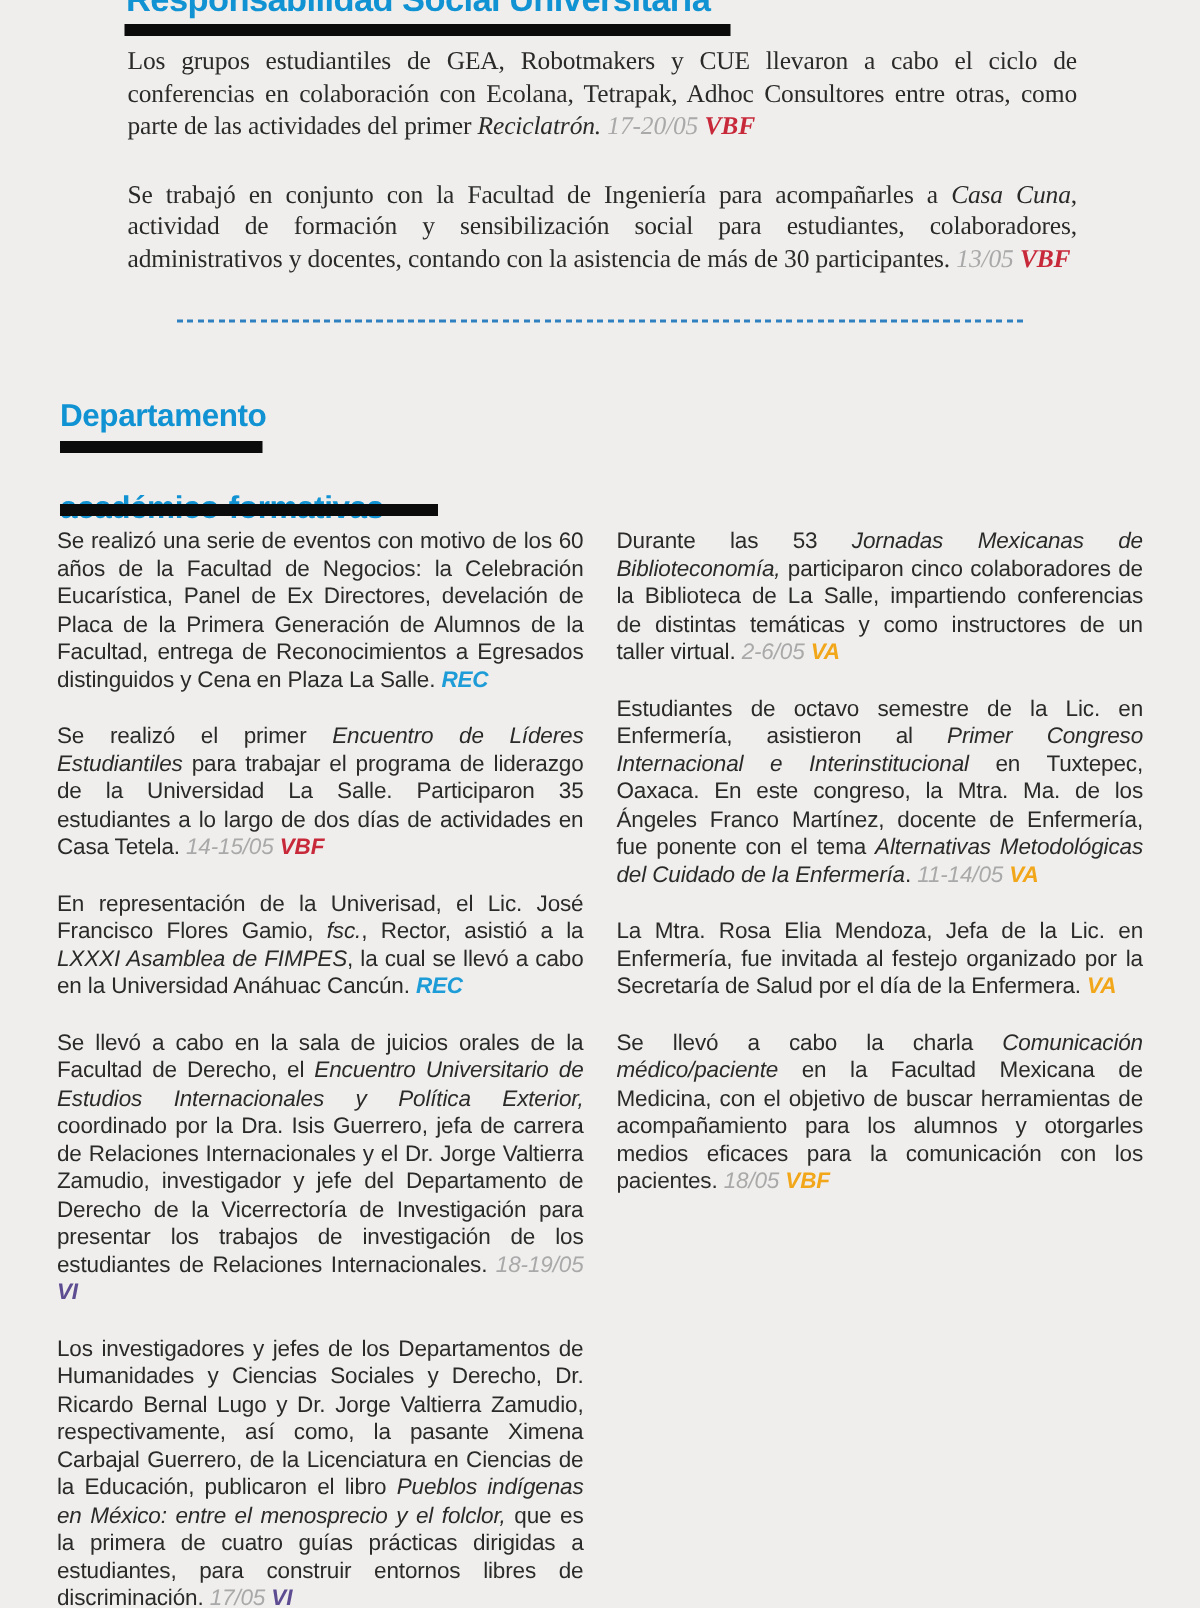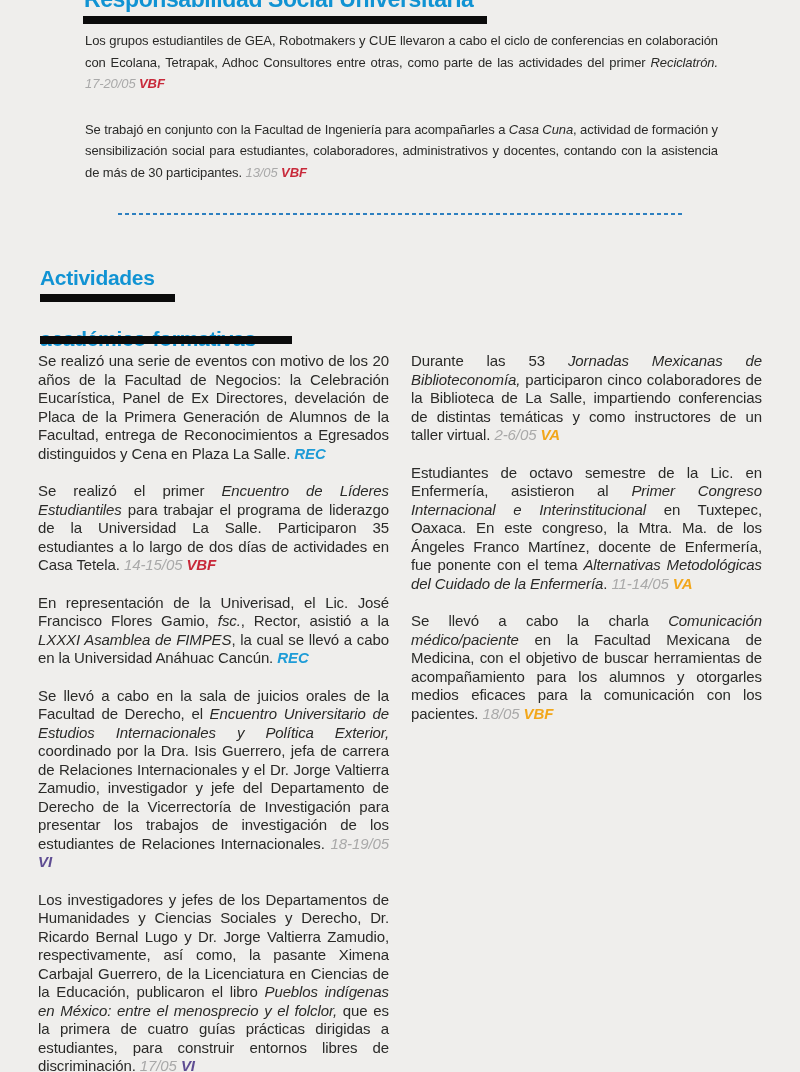--- a/index.html
+++ b/index.html
@@ -19,23 +19,24 @@
   }
   .rsu-bar {
     position: absolute; left: 83px; top: 16px;
     width: 404px; height: 8px; background: #0B0B0B;
   }
   .rsu-content {
     position: absolute; left: 85px; top: 30px; width: 633px;
   }
   .rsu-content p {
     margin: 0 0 24px 0;
-    font-size: 13px; line-height: 21.5px;
+    font-size: 17px; line-height: 21.5px;
     text-align: justify; letter-spacing: -0.1px;
     hyphens: auto;
+    font-family: Liberation Serif, serif;
   }
   
   .divider {
     position: absolute; left: 118px; top: 213px;
     width: 566px; height: 2px;
     background: repeating-linear-gradient(to right, #2E80C0 0px, #2E80C0 4px, transparent 4px, transparent 7px);
   }
   
   .acad-title {
     position: absolute; left: 40px;
@@ -71,31 +72,32 @@
 <h1 class="rsu-title">Responsabilidad Social Universitaria</h1>
 <div class="rsu-bar"></div>
 
 <div class="rsu-content">
   <p><span class="seg-plain">Los grupos estudiantiles de GEA, Robotmakers y CUE llevaron a cabo el ciclo de conferencias en colaboración con Ecolana, Tetrapak, Adhoc Consultores entre otras, como parte de las actividades del primer </span><span class="seg-italic">Reciclatrón. </span><span class="seg-date" style="color: rgb(169, 169, 169);">17-20/05 </span><span class="seg-tag" style="color: rgb(200, 41, 58);">VBF</span></p>
   <p><span class="seg-plain">Se trabajó en conjunto con la Facultad de Ingeniería para acompañarles a </span><span class="seg-italic">Casa Cuna</span><span class="seg-plain">, actividad de formación y sensibilización social para estudiantes, colaboradores, administrativos y docentes, contando con la asistencia de más de 30 participantes. </span><span class="seg-date" style="color: rgb(169, 169, 169);">13/05 </span><span class="seg-tag" style="color: rgb(200, 41, 58);">VBF</span></p>
 </div>
 
 <div class="divider"></div>
 
-<h2 class="acad-title acad-title-1">Actividades</h2>
+<h2 class="acad-title acad-title-1">Departamento</h2>
 <div class="acad-bar acad-bar-1"></div>
 <h2 class="acad-title acad-title-2">académico-formativas</h2>
 <div class="acad-bar acad-bar-2"></div>
 
 <div class="columns">
   <div class="col">
-    <p><span class="seg-plain">Se realizó una serie de eventos con motivo de los 20 años de la Facultad de Negocios: la Celebración Eucarística, Panel de Ex Directores, develación de Placa de la Primera Generación de Alumnos de la Facultad, entrega de Reconocimientos a Egresados distinguidos y Cena en Plaza La Salle. </span><span class="seg-tag" style="color: rgb(30, 156, 215);">REC</span></p>
+    <p><span class="seg-plain">Se realizó una serie de eventos con motivo de los 60 años de la Facultad de Negocios: la Celebración Eucarística, Panel de Ex Directores, develación de Placa de la Primera Generación de Alumnos de la Facultad, entrega de Reconocimientos a Egresados distinguidos y Cena en Plaza La Salle. </span><span class="seg-tag" style="color: rgb(30, 156, 215);">REC</span></p>
     <p><span class="seg-plain">Se realizó el primer </span><span class="seg-italic">Encuentro de Líderes Estudiantiles</span><span class="seg-plain"> para trabajar el programa de liderazgo de la Universidad La Salle. Participaron 35 estudiantes a lo largo de dos días de actividades en Casa Tetela. </span><span class="seg-date" style="color: rgb(169, 169, 169);">14-15/05 </span><span class="seg-tag" style="color: rgb(200, 41, 58);">VBF</span></p>
     <p><span class="seg-plain">En representación de la Univerisad, el Lic. José Francisco Flores Gamio, </span><span class="seg-italic">fsc.</span><span class="seg-plain">,  Rector, asistió a la </span><span class="seg-italic">LXXXI Asamblea de FIMPES</span><span class="seg-plain">, la cual se llevó a cabo en la Universidad Anáhuac Cancún. </span><span class="seg-tag" style="color: rgb(30, 156, 215);">REC</span></p>
     <p><span class="seg-plain">Se llevó a cabo en la sala de juicios orales de la Facultad de Derecho, el </span><span class="seg-italic">Encuentro Universitario de Estudios Internacionales y Política Exterior,</span><span class="seg-plain"> coordinado por la Dra. Isis Guerrero, jefa de carrera de Relaciones Internacionales y el Dr. Jorge Valtierra Zamudio, investigador y jefe del Departamento de Derecho de la Vicerrectoría de Investigación para presentar los trabajos de investigación de los estudiantes de Relaciones Internacionales. </span><span class="seg-date" style="color: rgb(169, 169, 169);">18-19/05 </span><span class="seg-tag" style="color: rgb(94, 76, 146);">VI</span></p>
     <p><span class="seg-plain">Los investigadores y jefes de los Departamentos de Humanidades y Ciencias Sociales y Derecho, Dr. Ricardo Bernal Lugo y Dr. Jorge Valtierra Zamudio, respectivamente, así como, la pasante Ximena Carbajal Guerrero, de la Licenciatura en Ciencias de la Educación, publicaron el libro </span><span class="seg-italic">Pueblos indígenas en México: entre el menosprecio y el folclor,</span><span class="seg-plain"> que es la primera de cuatro guías prácticas dirigidas a estudiantes, para construir entornos libres de discriminación. </span><span class="seg-date" style="color: rgb(169, 169, 169);">17/05 </span><span class="seg-tag" style="color: rgb(94, 76, 146);">VI</span></p>
   </div>
   <div class="col">
     <p><span class="seg-plain">Durante las 53 </span><span class="seg-italic">Jornadas Mexicanas de Biblioteconomía,</span><span class="seg-plain"> participaron cinco colaboradores de la Biblioteca de La Salle, impartiendo conferencias de distintas temáticas y como instructores de un taller virtual. </span><span class="seg-date" style="color: rgb(169, 169, 169);">2-6/05 </span><span class="seg-tag" style="color: rgb(242, 167, 27);">VA</span></p>
     <p><span class="seg-plain">Estudiantes de octavo semestre de la Lic. en Enfermería, asistieron al </span><span class="seg-italic">Primer Congreso Internacional e Interinstitucional</span><span class="seg-plain"> en Tuxtepec, Oaxaca. En este congreso, la Mtra. Ma. de los Ángeles Franco Martínez, docente de Enfermería, fue ponente con el tema </span><span class="seg-italic">Alternativas Metodológicas del Cuidado de la Enfermería</span><span class="seg-plain">. </span><span class="seg-date" style="color: rgb(169, 169, 169);">11-14/05 </span><span class="seg-tag" style="color: rgb(242, 167, 27);">VA</span></p>
+    <p><span class="seg-plain">La Mtra. Rosa Elia Mendoza, Jefa de la Lic. en Enfermería, fue invitada al festejo organizado por la Secretaría de Salud por el día de la Enfermera. </span><span class="seg-tag" style="color: rgb(242, 167, 27);">VA</span></p>
     <p><span class="seg-plain">Se llevó a cabo la charla </span><span class="seg-italic">Comunicación médico/paciente</span><span class="seg-plain"> en la Facultad Mexicana de Medicina, con el objetivo de buscar herramientas de acompañamiento para los alumnos y otorgarles medios eficaces  para la comunicación con los pacientes. </span><span class="seg-date" style="color: rgb(169, 169, 169);">18/05 </span><span class="seg-tag" style="color: rgb(242, 167, 27);">VBF</span></p>
   </div>
 </div>
 
 </body></html>

